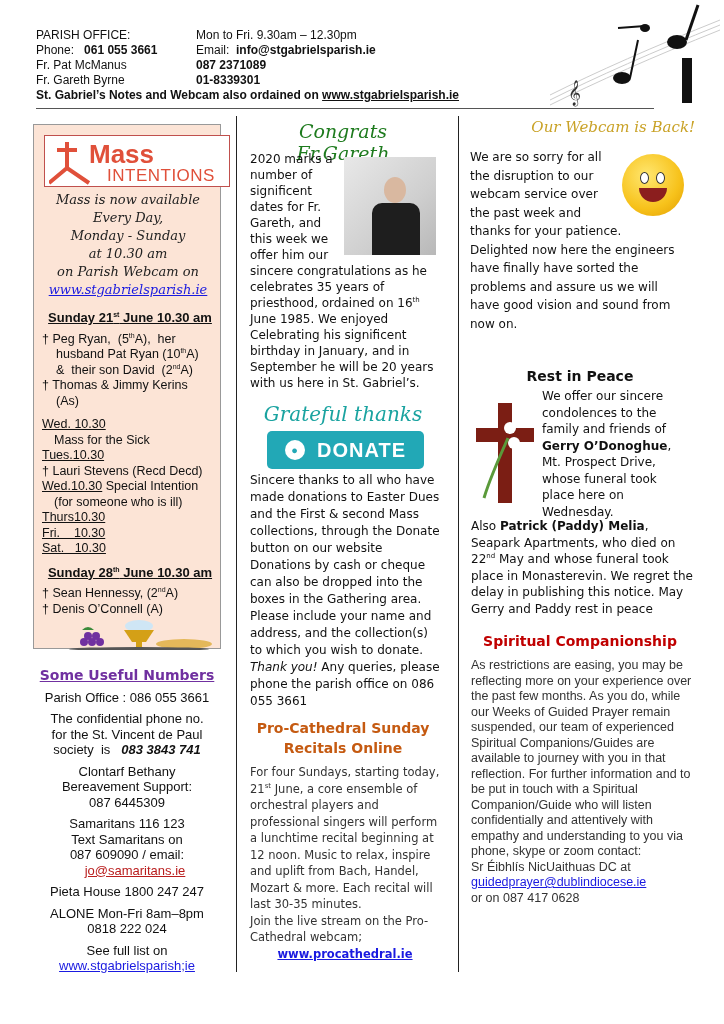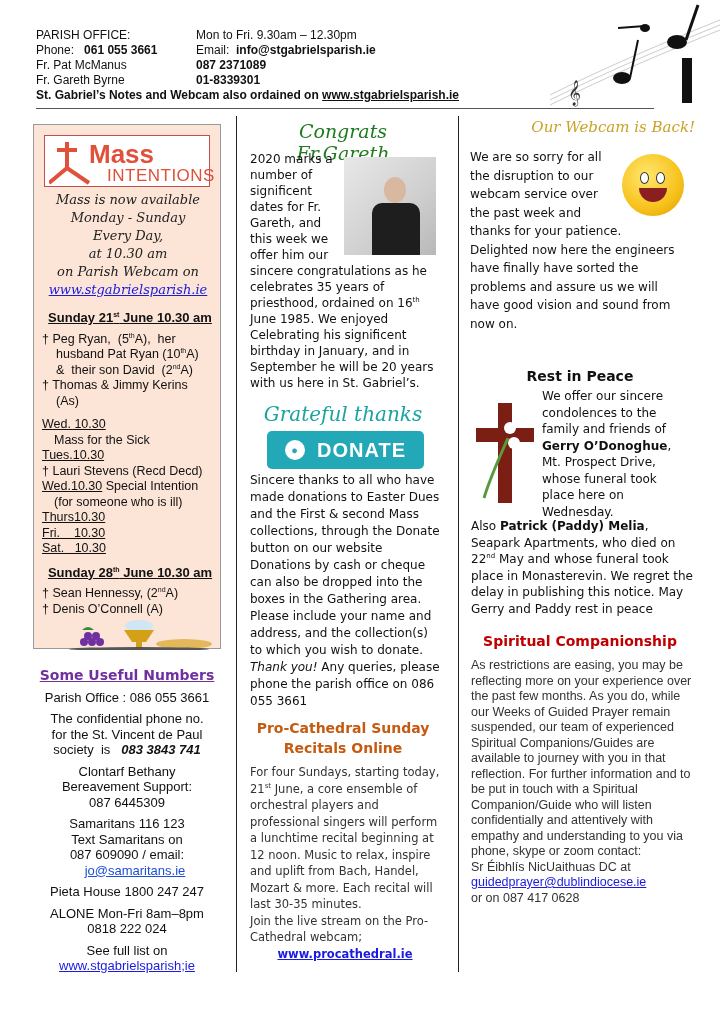--- a/index.html
+++ b/index.html
@@ -14,38 +14,38 @@
   .hsep { position: absolute; left: 36px; top: 108px; width: 618px; height: 1px; background: #555; }
   .hfoot { font-weight: bold; }
   .hfoot a { color: #111; text-decoration: underline; }
   .music { position: absolute; left: 530px; top: 0; width: 194px; height: 120px; }
 
   
   .vrule { position: absolute; width: 1px; background: #222; }
 
   
   .mass-box { position: absolute; left: 33px; top: 124px; width: 188px; height: 525px; background: #fce4d6; border: 1px solid #999; }
-  .mi-logo { position: absolute; left: 10px; top: 10px; width: 166px; height: 52px; background: #fff; border: 1px solid #c0504d; }
+  .mi-logo { position: absolute; left: 10px; top: 10px; width: 186px; height: 52px; background: #fff; border: 1px solid #c0504d; }
   .mi-logo .mass { position: absolute; left: 44px; top: 3px; font-size: 26px; font-weight: bold; color: #e0503a; font-family: "Liberation Sans", sans-serif; }
   .mi-logo .int { position: absolute; left: 62px; top: 30px; font-size: 17px; color: #e0503a; letter-spacing: 0.5px; }
   .mi-intro { position: absolute; left: 4px; top: 66px; width: 180px; text-align: center; font-family: "DejaVu Serif", serif; font-style: italic; font-size: 13px; line-height: 18px; color: #222; }
   .mi-intro a { color: #1a1ae0; text-decoration: underline; }
   .mi-text { position: absolute; left: 8px; width: 176px; font-size: 12.5px; line-height: 15.5px; color: #111; }
   .mi-head { font-weight: bold; text-decoration: underline; text-align: center; font-size: 13px; }
   .u { text-decoration: underline; }
   .ind { padding-left: 14px; }
   .ind2 { padding-left: 12px; }
   sup { font-size: 7px; vertical-align: super; line-height: 0; }
   .chalice { position: absolute; left: 30px; top: 495px; width: 150px; height: 30px; }
 
   .useful { position: absolute; left: 33px; top: 668px; width: 188px; text-align: center; font-size: 13px; line-height: 15.5px; }
   .useful h3 { font-family: "DejaVu Sans", sans-serif; color: #7030a0; font-size: 14px; font-weight: bold; margin-bottom: 6px; text-decoration: underline; }
   .useful p { margin-bottom: 6px; }
   .useful a { color: #1a1ae0; text-decoration: underline; }
-  .useful .plain-link { color: #1d4ed8; padding-left: 16px; }
+  .useful .plain-link { color: #b91c1c; padding-left: 16px; }
   .congrats-title { position: absolute; left: 250px; top: 120px; width: 186px; text-align: center; font-size: 19px; color: #1e7b1e; font-family: "DejaVu Serif", serif; font-style: italic; }
   .congrats-body { position: absolute; left: 250px; top: 151px; width: 186px; font-size: 12px; line-height: 16px; font-family: "DejaVu Sans", sans-serif; }
   .photo { float: right; width: 92px; height: 98px; margin: 6px 0 0 6px; background: linear-gradient(135deg,#e8e8e8 0%,#cfcfcf 60%,#b8b8b8 100%); position: relative; }
   .photo .head { position: absolute; left: 40px; top: 20px; width: 22px; height: 26px; border-radius: 50%; background: #d9b8a0; }
   .photo .bodyx { position: absolute; left: 28px; top: 46px; width: 48px; height: 52px; background: #1e1e1e; border-radius: 10px 10px 0 0; }
 
   .grateful-title { position: absolute; left: 250px; top: 402px; width: 186px; text-align: center; font-size: 20px; color: #1aa3a0; font-family: "DejaVu Serif", serif; font-style: italic; }
   .donate { position: absolute; left: 267px; top: 431px; width: 157px; height: 38px; background: #22a8b6; border-radius: 5px; color: #fff; display: flex; align-items: center; justify-content: center; font-weight: bold; font-size: 20px; letter-spacing: 1px; font-family: "Liberation Sans", sans-serif; }
   .donate .dicon { width: 20px; height: 20px; border-radius: 50%; background: #fff; color: #22a8b6; font-size: 11px; display: flex; align-items: center; justify-content: center; margin-right: 12px; }
   .grateful-body { position: absolute; left: 250px; top: 472px; width: 190px; font-size: 12px; line-height: 17px; font-family: "DejaVu Sans", sans-serif; }
@@ -117,22 +117,22 @@
     <svg width="50" height="50" style="position:absolute;left:4px;top:2px">
       <line x1="18" y1="4" x2="18" y2="30" stroke="#e0503a" stroke-width="4"></line>
       <line x1="8" y1="12" x2="28" y2="12" stroke="#e0503a" stroke-width="4"></line>
       <path d="M0 45 L18 30 L40 45" stroke="#e0503a" stroke-width="4" fill="none"></path>
     </svg>
     <span class="mass">Mass</span>
     <span class="int">INTENTIONS</span>
   </div>
   <div class="mi-intro">
     <div>Mass is now available</div>
+    <div>Every Day,</div>
     <div>Monday - Sunday</div>
-    <div>Every Day,</div>
     <div>at 10.30 am</div>
     <div>on Parish Webcam  on</div>
     <a>www.stgabrielsparish.ie</a>
   </div>
   <div class="mi-text" style="top:185px">
     <div class="mi-head"><span>Sunday 21</span><sup>st</sup><span> June 10.30 am</span></div>
     <div style="height:6px"></div>
     <div>† Peg Ryan,&nbsp; (5<sup>th</sup>A),&nbsp; her</div>
     <div class="ind">husband Pat Ryan (10<sup>th</sup>A)</div>
     <div class="ind">&amp;&nbsp; their son David&nbsp; (2<sup>nd</sup>A)</div>

